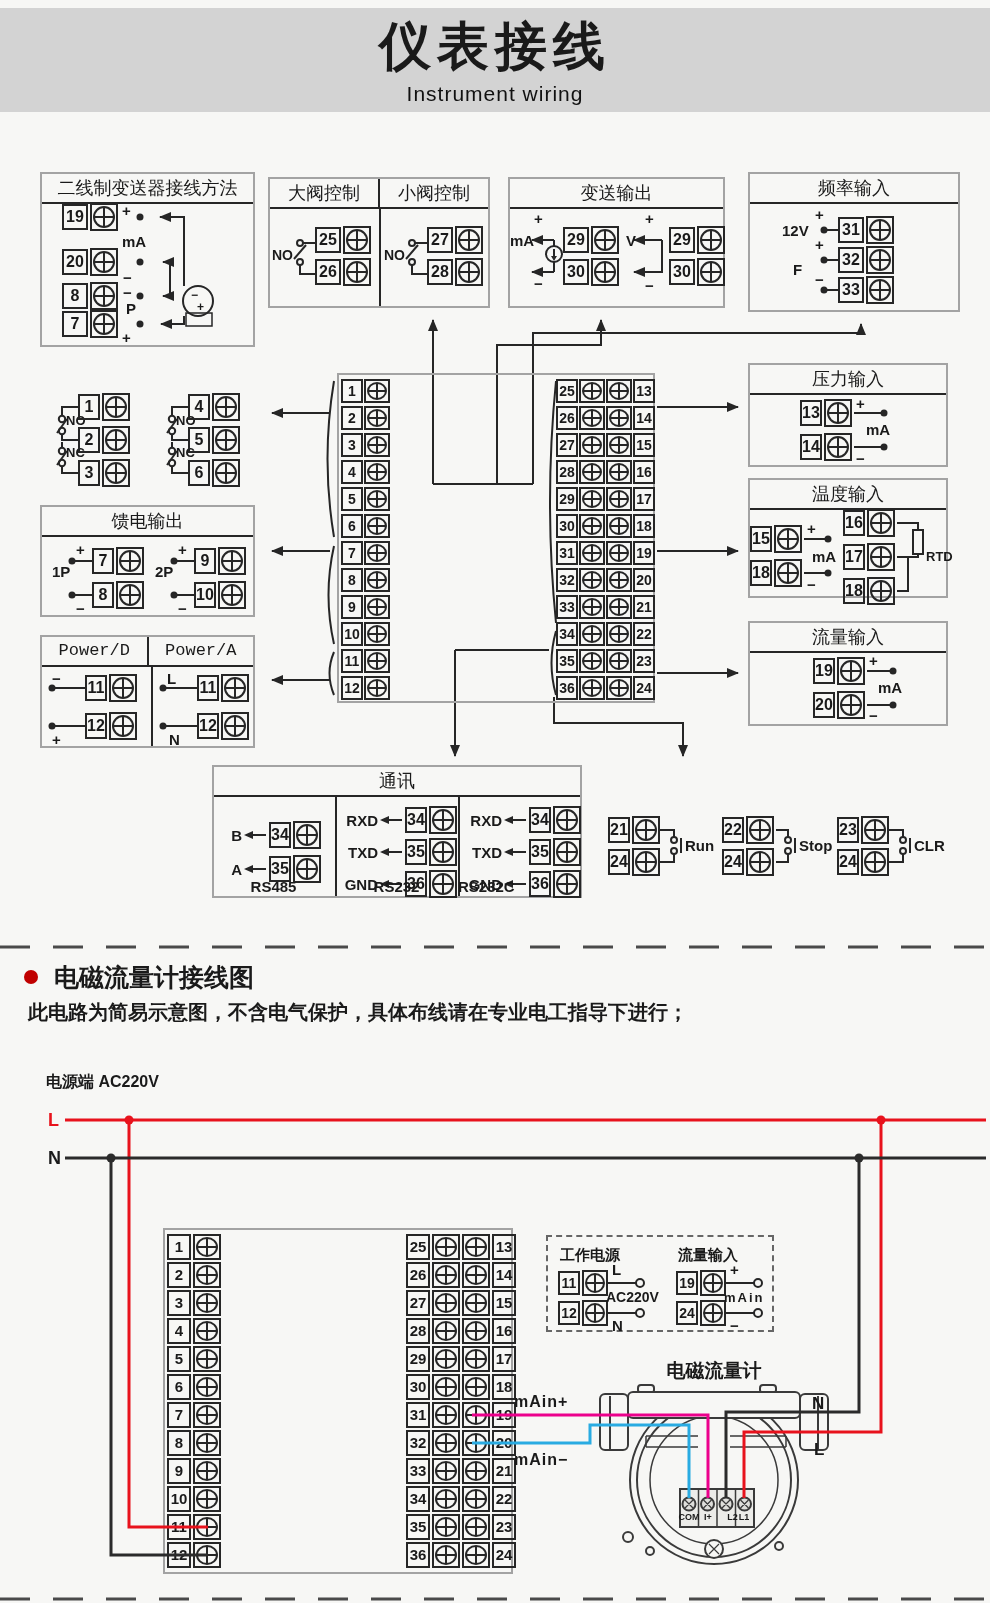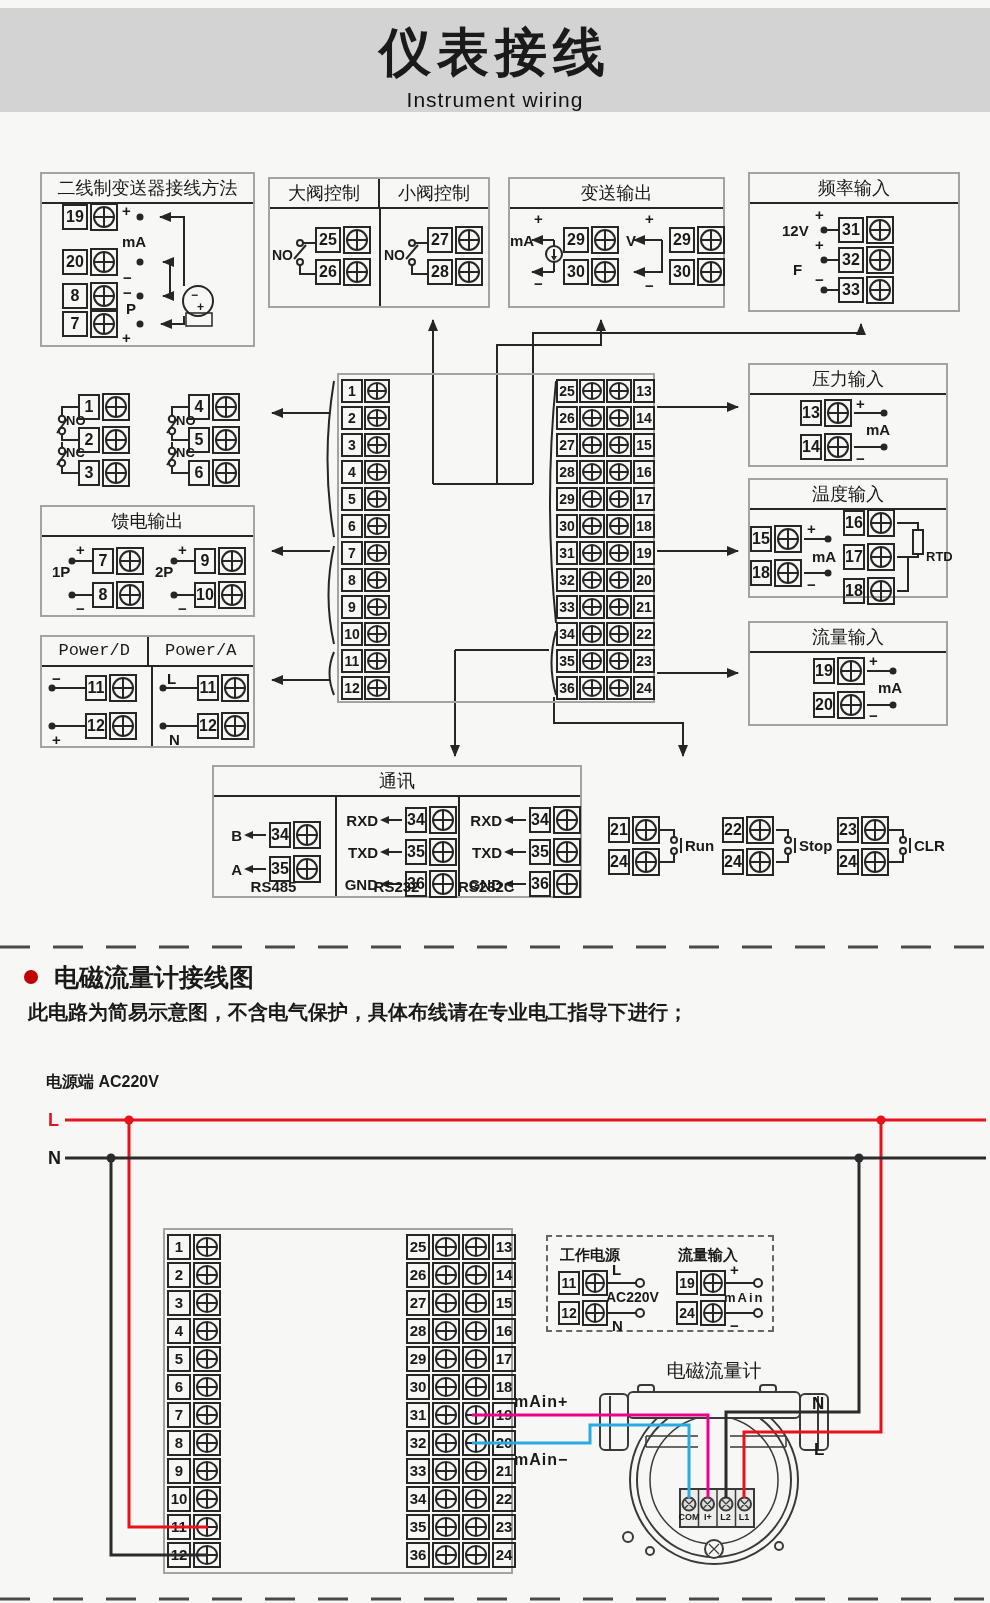--- a/index.html
+++ b/index.html
@@ -1,21 +1,21 @@
 <!DOCTYPE html>
 <html><head>
 <meta charset="utf-8">
 <style>
   html,body{margin:0;padding:0;background:#fff}
   .page{position:relative;width:990px;height:1603px;background:#f7f7f5;overflow:hidden;
         font-family:"Liberation Sans","DejaVu Sans",sans-serif;color:#1a1a1a}
   .ov{position:absolute;left:0;top:0;z-index:1}
   .ov2{position:absolute;left:0;top:0;z-index:20;pointer-events:none}
   .hdr{position:absolute;left:0;top:8px;width:990px;height:104px;background:#d3d3d3;text-align:center;z-index:5}
-  .hdr .t{font-size:52px;font-weight:bold;letter-spacing:6px;padding-top:10px}
+  .hdr .t{font-size:52px;font-weight:bold;letter-spacing:6px;padding-top:4px}
   .hdr .s{font-size:21px;letter-spacing:1px;margin-top:0px;color:#111}
   .box{position:absolute;border:2px solid #a3a3a3;z-index:10;box-sizing:border-box}
   .btitle{display:flex;border-bottom:2px solid #262626;height:28px}
   .btitle span{flex:1;text-align:center;line-height:28px;font-size:18px}
   .btitle .dv{flex:none;width:2px;background:#262626}
   .vdiv{position:absolute;width:2px;background:#262626}
   .lbl{position:absolute;font-size:15px;font-weight:bold;line-height:1;white-space:nowrap;z-index:11}
   .cn{font-weight:normal}
   .term{position:absolute;display:flex;align-items:center;height:28px;z-index:11}
   .tnum{box-sizing:border-box;border:2px solid #262626;width:26px;height:26px;line-height:22px;
@@ -886,24 +886,24 @@
       <span class="sscrew"></span>
     </div>
   <div class="dterm" style="left:676px;top:1300px">
       <span class="snum">24</span>
       <span class="sscrew"></span>
     </div>
   <span class="lbl" style="left:730px;top:1262px">+</span>
   <span class="lbl" style="left:724px;top:1291px;font-size:13px;letter-spacing:2px">mAin</span>
   <span class="lbl" style="left:730px;top:1318px">−</span>
 
-  <span class="hd2 cn" style="left:624px;top:1360px;width:180px;text-align:center;font-size:19px;font-weight:normal">电磁流量计</span>
+  <span class="hd2 cn" style="left:624px;top:1360px;width:180px;text-align:center;font-size:19px;font-weight:bold">电磁流量计</span>
   <span class="lbl" style="left:678px;top:1513px;width:22px;text-align:center;font-size:9px">COM</span>
   <span class="lbl" style="left:700px;top:1513px;width:16px;text-align:center;font-size:9px">I+</span>
-  <span class="lbl" style="left:718px;top:1513px;width:15px;text-align:center;font-size:9px">L2</span>
+  <span class="lbl" style="left:718px;top:1513px;width:29px;text-align:center;font-size:9px">L2</span>
   <span class="lbl" style="left:736px;top:1513px;width:16px;text-align:center;font-size:9px">L1</span>
   <span class="hd2" style="left:812px;top:1394px;font-size:17px">N</span>
   <span class="hd2" style="left:814px;top:1440px;font-size:17px">L</span>
   <span class="lbl" style="left:514px;top:1394px;font-size:16px;letter-spacing:1px">mAin+</span>
   <span class="lbl" style="left:514px;top:1452px;font-size:16px;letter-spacing:1px">mAin−</span>
 
   <svg class="ov2" width="990" height="1603" viewBox="0 0 990 1603">
     <g fill="none">
       <path d="M65,1120 H986" stroke="#e8121c" stroke-width="3"></path>
       <path d="M129,1120 V1527 H208" stroke="#e8121c" stroke-width="3"></path>

